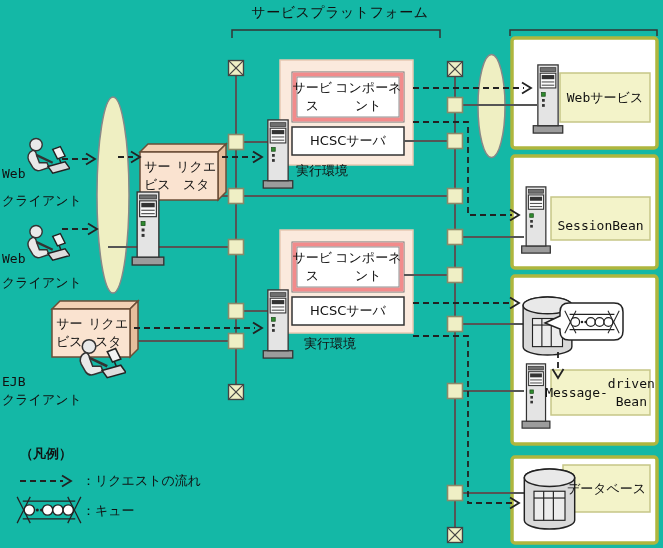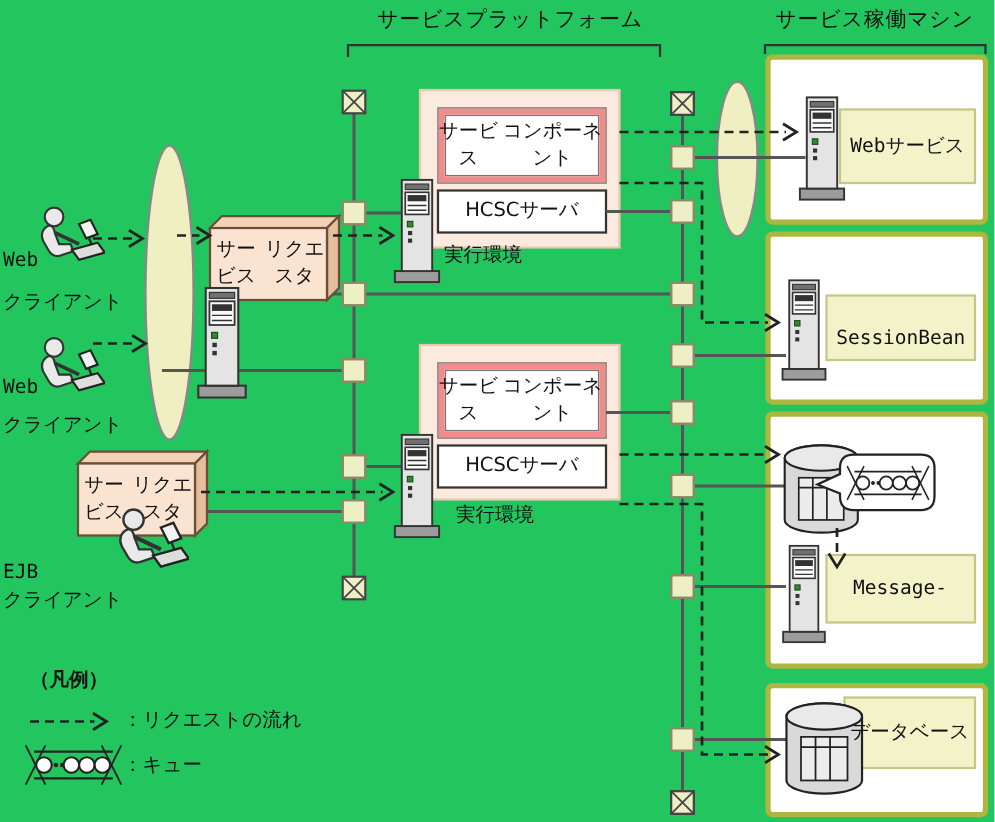--- a/index.html
+++ b/index.html
@@ -1,16 +1,16 @@
 <!DOCTYPE html>
 <html><head>
 <meta charset="utf-8">
 <style>
   html,body{margin:0;padding:0;background:#fff;}
-  .canvas{position:relative;width:663px;height:548px;background:#22c55e;overflow:hidden;
+  .canvas{position:relative;width:663px;height:548px;background:#14b8a6;overflow:hidden;
           font-family:"DejaVu Sans",sans-serif;color:#111;}
   .layer{position:absolute;left:0;top:0;}
   .abs{position:absolute;}
   .lbl{font-size:13px;line-height:15px;white-space:nowrap;text-align:right;}
   .hdr{font-size:14px;text-align:center;white-space:nowrap;letter-spacing:0.5px;}
   .cbox{display:flex;flex-direction:row;align-items:center;justify-content:center;
         text-align:center;font-size:13px;line-height:18px;}
   .mono{font-family:"DejaVu Sans Mono",monospace;}
   .client-label span{display:block;font-size:13px;}
   #wc1-label span + span{margin-top:11px;}
@@ -214,21 +214,20 @@
     </g>
 
     <g stroke="#222" stroke-width="1.8" fill="none">
       <line x1="20" y1="481" x2="63" y2="481" stroke-dasharray="6 4"></line>
       <polyline points="62,475.5 71,481 62,486.5"></polyline>
     </g>
     <use href="#sym-queue" x="16" y="495" width="66" height="30"></use>
   </svg>
 
   <div class="abs hdr" style="left:240px;top:4px;width:200px;">サービスプラットフォーム</div>
-  <div class="abs hdr" style="left:507px;top:4px;width:152px;">サービス稼働マシン</div>
 
   <div id="wc1-label" class="abs client-label" style="left:2px;top:166px;">
     <span class="mono">Web</span>
     <span>クライアント</span>
   </div>
   <div id="wc2-label" class="abs client-label" style="left:2px;top:251px;">
     <span class="mono">Web</span>
     <span>クライアント</span>
   </div>
   <div id="ejb-label" class="abs client-label" style="left:2px;top:374px;">
@@ -262,20 +261,21 @@
   <div class="abs cbox" style="left:560px;top:73px;width:90px;height:49px;">
     <span class="mono">Web</span>
     <span>サービス</span>
   </div>
   <div class="abs cbox" style="left:551px;top:197px;width:99px;height:58px;">
     <span class="mono">Session</span>
     <span class="mono">Bean</span>
   </div>
   <div class="abs cbox" style="left:551px;top:370px;width:98px;height:45px;">
     <span class="mono">Message-</span>
+    <span class="mono">driven Bean</span>
   </div>
   <div class="abs cbox" style="left:563px;top:465px;width:87px;height:47px;">
     <span>データ</span>
     <span>ベース</span>
   </div>
 
   <div class="abs lbl" style="left:20px;top:446px;font-weight:bold;">（凡例）</div>
   <div class="abs lbl" style="left:82px;top:473px;">：リクエストの流れ</div>
   <div class="abs lbl" style="left:82px;top:503px;">：キュー</div>
 

